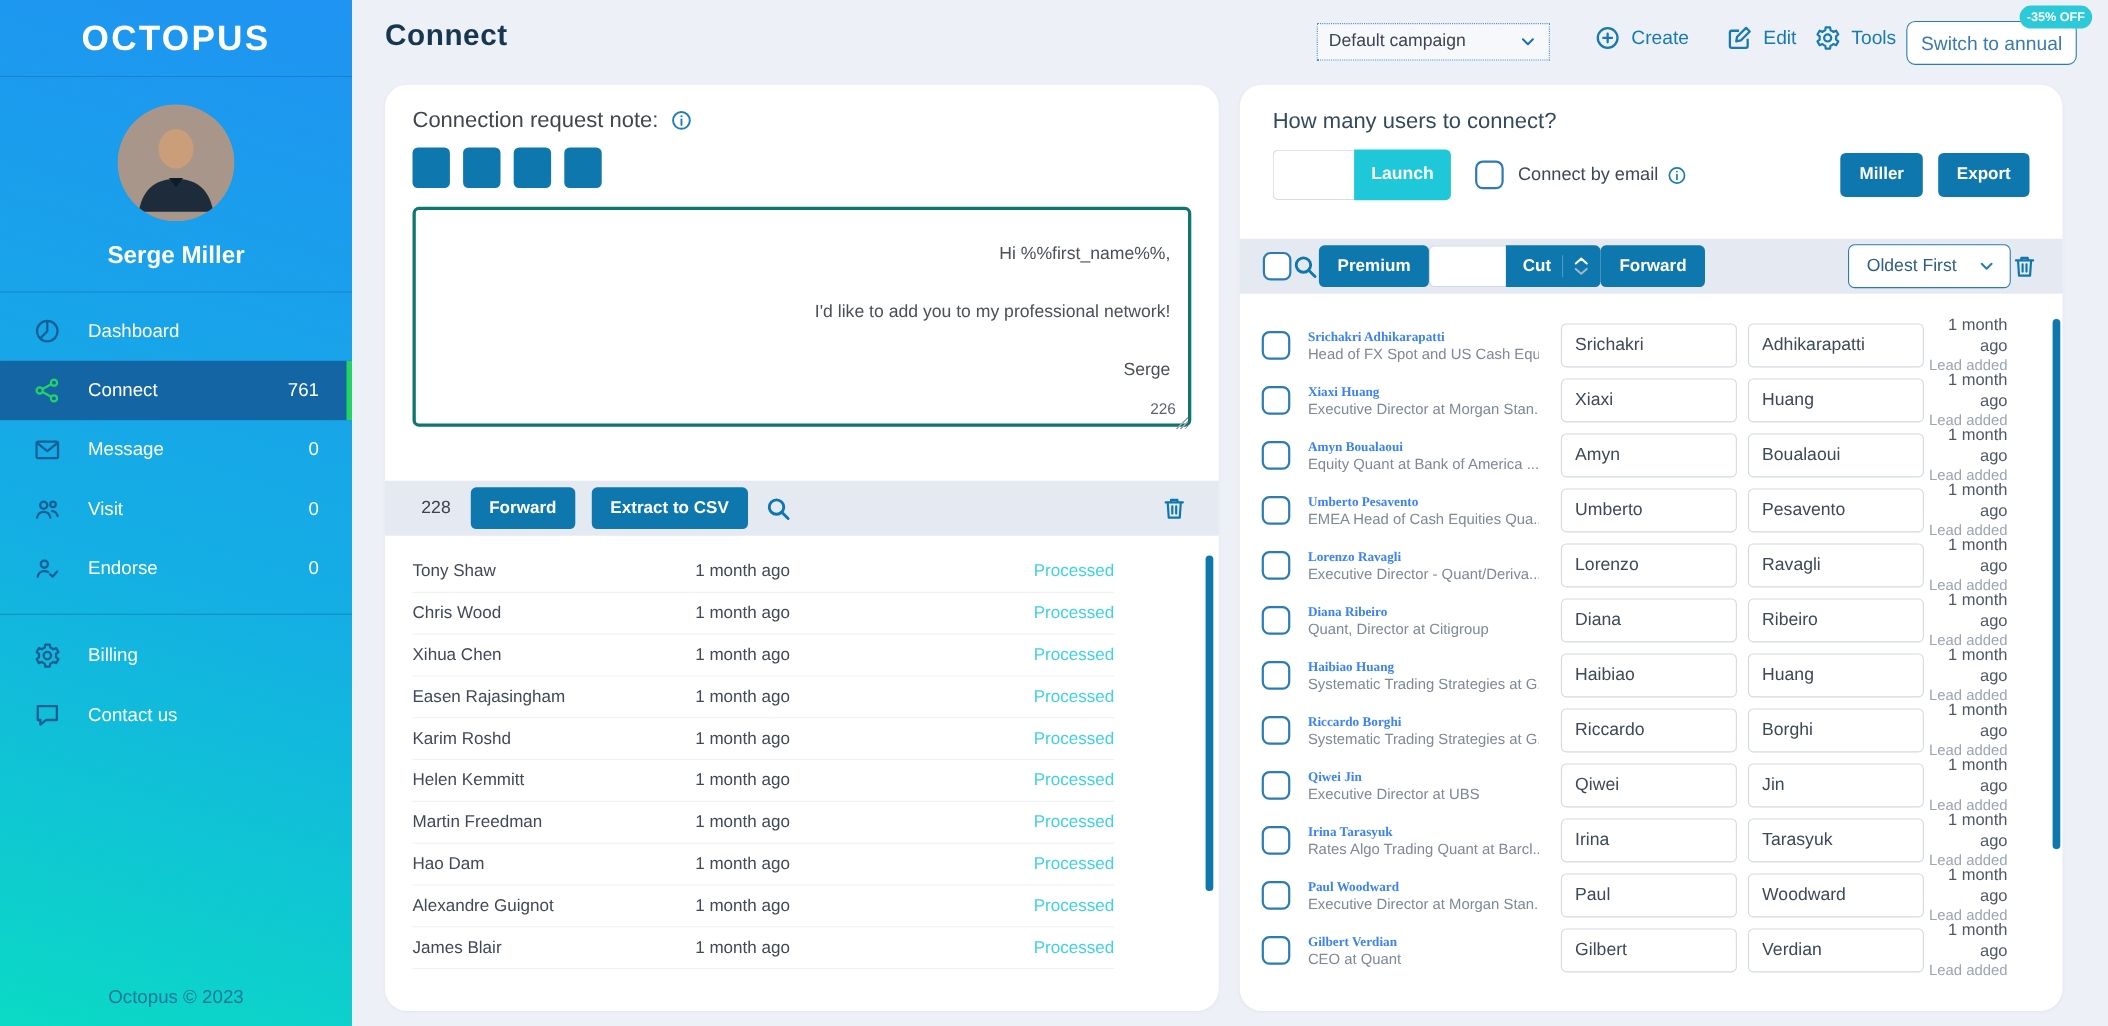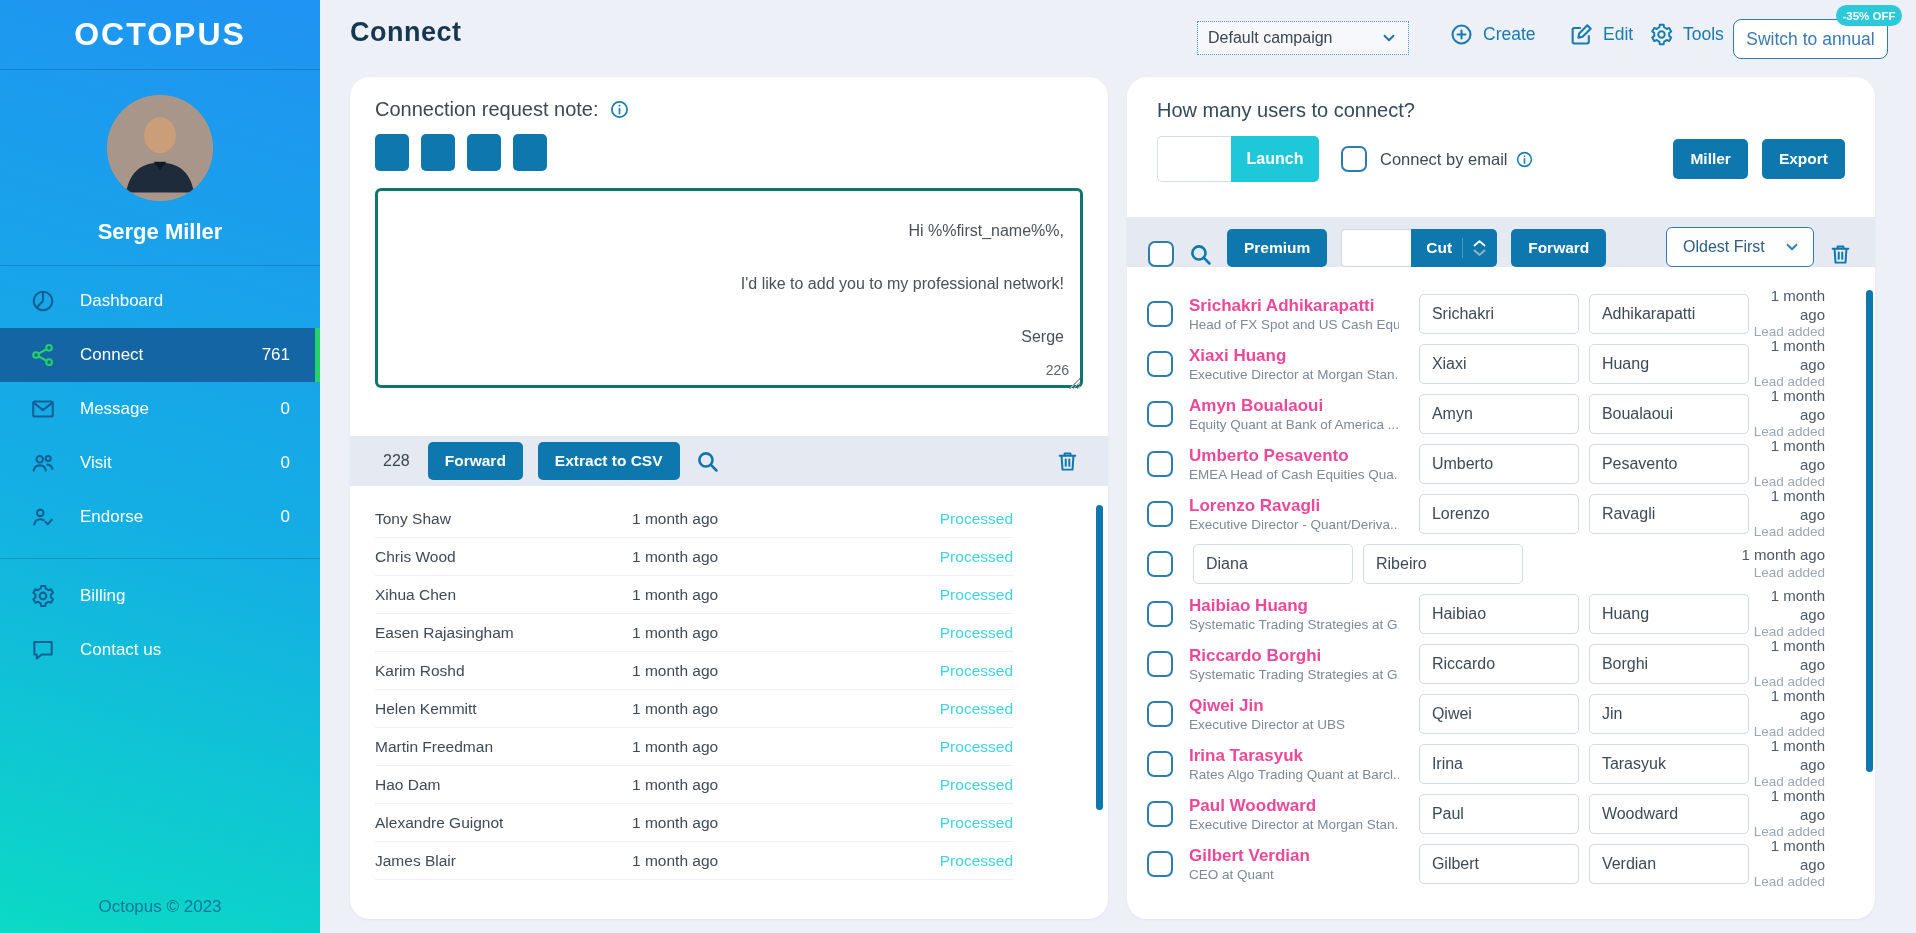--- a/index.html
+++ b/index.html
@@ -88,40 +88,40 @@
   .launch-row { margin:14px 30px 0; display:flex; align-items:center; height:46px; }
   .launch-input { width:74px; height:46px; border:1px solid #d6dde5; border-right:none;
     border-radius:5px 0 0 5px; padding:0 10px; font-size:16px; color:#3c4a57; outline:none;
     font-family:"Liberation Sans", sans-serif; }
   .launch-btn { width:88px; height:46px; background:#1ec8d9; color:#fff; border:none;
     border-radius:0 5px 5px 0; font-size:16px; font-weight:600; cursor:pointer; font-family:"Liberation Sans", sans-serif; }
   .cb { width:26px; height:26px; border:2px solid #2b7cb3; border-radius:7px; background:#fff;
     flex:none; cursor:pointer; }
   .cbe-label { margin-left:13px; margin-right:8px; font-size:16.5px; color:#3b4956; }
   .launch-row .cb { margin-left:22px; }
-  .c-toolbar { margin-top:35px; height:50px; background:#e4e9f2; display:flex; align-items:flex-end;
-    padding:0 22px 0 21px; gap:14px; }
+  .c-toolbar { margin-top:35px; height:50px; background:#e4e9f2; display:flex; align-items:center;
+    padding:0 22px 0 21px; }
   .cut-group { display:flex; height:38px; }
   .cut-input { width:70px; height:38px; border:1px solid #cfd9e3; border-right:none;
     border-radius:5px 0 0 5px; padding:0 10px; font-size:16px; outline:none; font-family:"Liberation Sans", sans-serif; }
   .cut-btn { height:38px; background:#0e78ae; color:#fff; border-radius:0 5px 5px 0;
     display:flex; align-items:center; padding:0 10px 0 15px; font-size:15.5px; font-weight:600; cursor:pointer; }
   .spinner { display:flex; flex-direction:column; margin-left:10px; padding-left:9px;
     border-left:1px solid rgba(255,255,255,.25); }
   .spinner svg { width:15px; height:10px; }
   .spin-up { color:#fff; }
   .spin-down { color:#9fb6c4; }
   .sort-select { width:148px; height:40px; background:#fff; border:1.5px solid #2a7cb5;
     border-radius:6px; display:flex; align-items:center; padding:0 12px 0 16px; font-size:16px;
     color:#2c5e84; cursor:pointer; }
   .sort-select .chev { margin-left:auto; width:18px; height:18px; color:#2a7cb5; }
   .leads { margin-top:22px; }
   .lead-row { display:flex; align-items:center; height:50px; padding:0 50px 0 20px; }
   .lead-info { margin-left:16px; width:230px; overflow:hidden; }
-  .lead-name { font-size:17px; font-weight:700; color:#ec4899; line-height:1.2; white-space:nowrap; }
+  .lead-name { font-size:12px; font-weight:700; color:#3b82f6; line-height:1.2; white-space:nowrap;font-family:Liberation Serif, serif; }
   .lead-sub { font-size:13.5px; color:#7c8996; white-space:nowrap; margin-top:1px; }
   .lead-input { width:160px; height:40px; border:1px solid #d2dae2; border-radius:5px;
     padding:0 12px; font-size:16px; color:#3c4a57; outline:none; font-family:"Liberation Sans", sans-serif; flex:none; }
   .lead-input.fn { margin-left:20px; }
   .lead-input.ln { margin-left:10px; }
   .lead-dates { margin-left:auto; text-align:right; line-height:1.25; }
   .lead-time { font-size:15px; color:#4d5866; }
   .lead-status { font-size:13.5px; color:#9aa6b2; }
   svg { display:block; }
 </style>
@@ -491,20 +491,24 @@
         </span>
         <input class="lead-input fn" value="Lorenzo" style="">
         <input class="lead-input ln" value="Ravagli" style="">
         <span class="lead-dates">
           <span class="lead-time" style="display:block">1 month ago</span>
           <span class="lead-status" style="display:block">Lead added</span>
         </span>
       </div>
       <div class="lead-row">
         <span class="cb"></span>
+        <span class="lead-info">
+          <span class="lead-name" style="display:block">Diana Ribeiro</span>
+          <span class="lead-sub" style="display:block">Quant, Director at Citigroup</span>
+        </span>
         <input class="lead-input fn" value="Diana" style="">
         <input class="lead-input ln" value="Ribeiro" style="">
         <span class="lead-dates">
           <span class="lead-time" style="display:block">1 month ago</span>
           <span class="lead-status" style="display:block">Lead added</span>
         </span>
       </div>
       <div class="lead-row">
         <span class="cb"></span>
         <span class="lead-info">

